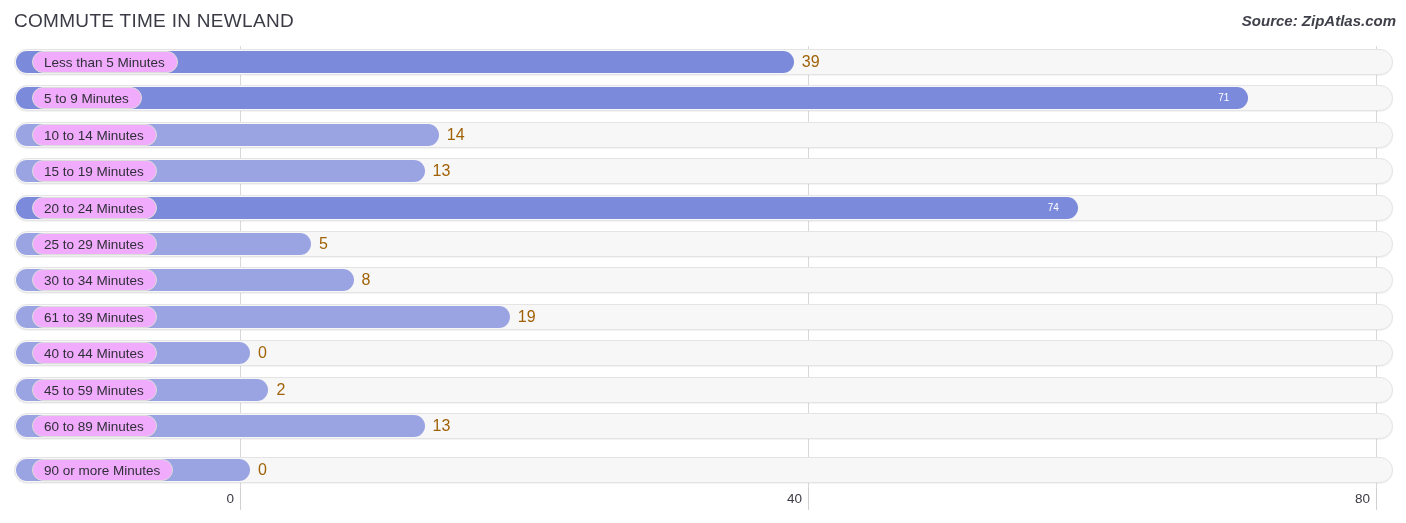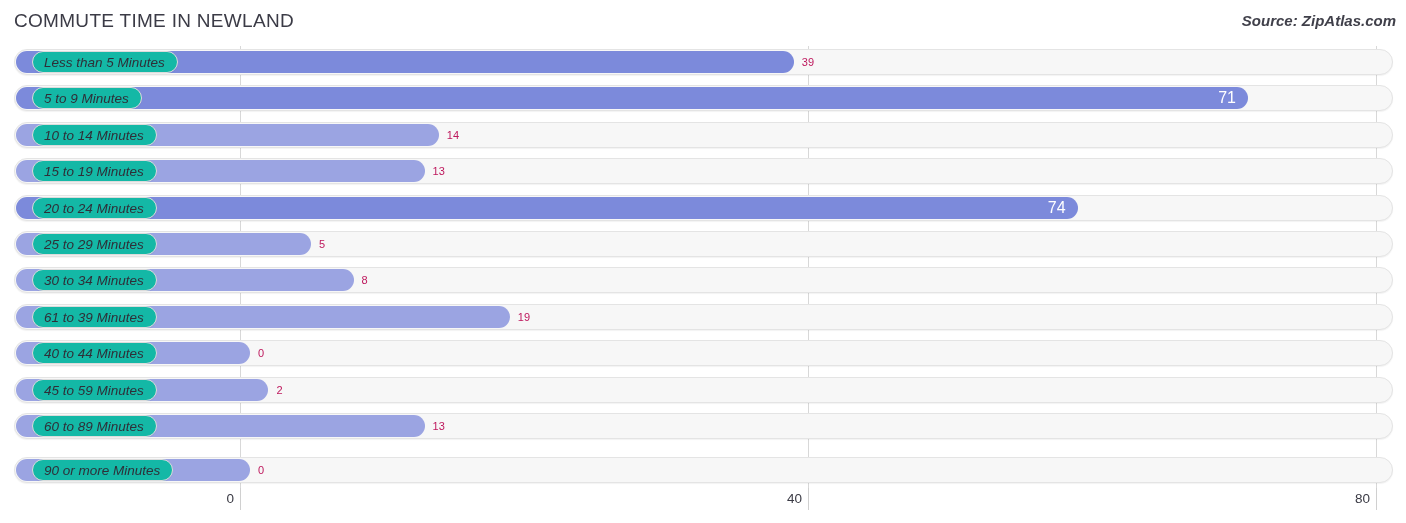--- a/index.html
+++ b/index.html
@@ -92,46 +92,45 @@
   .bar.dark  { background: #7c8adb; }
   .bar.light { background: #9ba4e2; }
 
   .label-pill {
     position: absolute;
     left: 32px;
     top: 5px;
     height: 22px;
     line-height: 22px;
     padding: 0 12px 0 11px;
-    background: #14b8a6;
+    background: #f0abfc;
     border: 1px solid #dcdcdc;
     border-radius: 11px;
     font-size: 13.5px;
     color: #2f2f38;
     white-space: nowrap;
     box-sizing: border-box;
     box-shadow: 0 1px 1px rgba(0,0,0,0.04);
-    font-style: italic;
   }
 
   .value-out {
-    position: absolute;
-    top: 5px;
-    height: 22px;
-    line-height: 22px;
-    font-size: 11px;
-    color: #be185d;
-    white-space: nowrap;
-  }
-  .value-in {
     position: absolute;
     top: 5px;
     height: 22px;
     line-height: 22px;
     font-size: 16px;
+    color: #a16207;
+    white-space: nowrap;
+  }
+  .value-in {
+    position: absolute;
+    top: 5px;
+    height: 22px;
+    line-height: 22px;
+    font-size: 10px;
     color: #ffffff;
     white-space: nowrap;
   }
 
   
   #axis {
     position: absolute;
     left: 0;
     top: 488px;
     width: 1406px;

